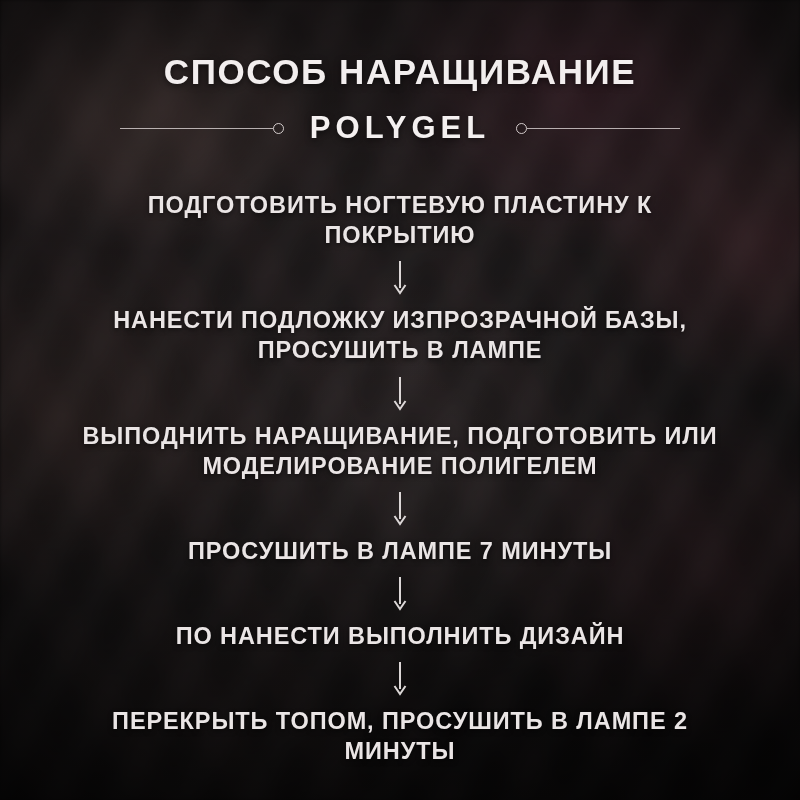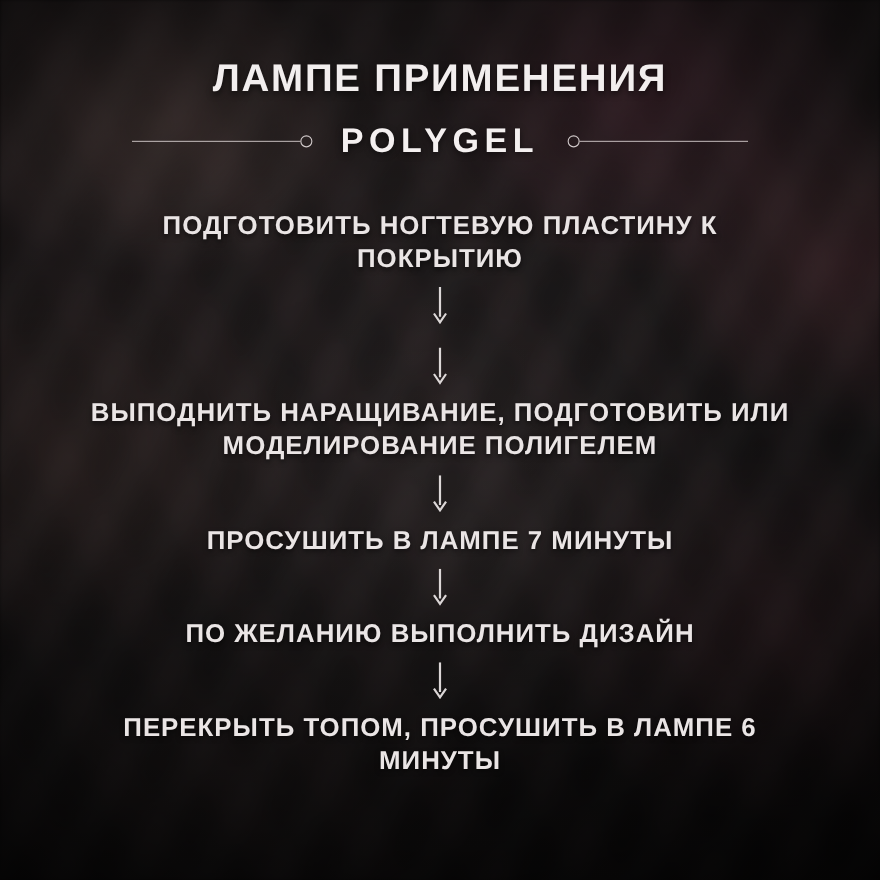--- a/index.html
+++ b/index.html
@@ -136,40 +136,41 @@
 </head>
 <body>
 
 <div class="poster">
   <div class="bg-layer"></div>
   <div class="bg-streaks"></div>
   <div class="bg-vignette"></div>
 
   <div class="content">
 
-    <div class="title">ЛАМПЕ ПРИМЕНЕНИЯ</div>
+    <div class="title">СПОСОБ НАРАЩИВАНИЕ</div>
 
     <div class="brand-row">
       <div class="rule"></div>
       <div class="dot"></div>
       <div class="brand">POLYGEL</div>
       <div class="dot"></div>
       <div class="rule"></div>
     </div>
 
     <div class="steps">
 
       <div class="step">ПОДГОТОВИТЬ НОГТЕВУЮ ПЛАСТИНУ К ПОКРЫТИЮ</div>
       <span class="arrow">
         <svg width="16" height="34" viewBox="0 0 16 34">
             <line x1="8" y1="0" x2="8" y2="27" stroke="#e6e1e1" stroke-width="2"></line>
             <polyline points="2.5,24 8,32 13.5,24" fill="none" stroke="#e6e1e1" stroke-width="2"></polyline>
           </svg>
       </span>
 
+      <div class="step">НАНЕСТИ ПОДЛОЖКУ ИЗПРОЗРАЧНОЙ БАЗЫ, ПРОСУШИТЬ В ЛАМПЕ</div>
       <span class="arrow">
         <svg width="16" height="34" viewBox="0 0 16 34">
             <line x1="8" y1="0" x2="8" y2="27" stroke="#e6e1e1" stroke-width="2"></line>
             <polyline points="2.5,24 8,32 13.5,24" fill="none" stroke="#e6e1e1" stroke-width="2"></polyline>
           </svg>
       </span>
 
       <div class="step">ВЫПОДНИТЬ НАРАЩИВАНИЕ, ПОДГОТОВИТЬ ИЛИ МОДЕЛИРОВАНИЕ ПОЛИГЕЛЕМ</div>
       <span class="arrow">
         <svg width="16" height="34" viewBox="0 0 16 34">
@@ -179,25 +180,25 @@
       </span>
 
       <div class="step">ПРОСУШИТЬ В ЛАМПЕ 7 МИНУТЫ</div>
       <span class="arrow">
         <svg width="16" height="34" viewBox="0 0 16 34">
             <line x1="8" y1="0" x2="8" y2="27" stroke="#e6e1e1" stroke-width="2"></line>
             <polyline points="2.5,24 8,32 13.5,24" fill="none" stroke="#e6e1e1" stroke-width="2"></polyline>
           </svg>
       </span>
 
-      <div class="step">ПО ЖЕЛАНИЮ ВЫПОЛНИТЬ ДИЗАЙН</div>
-      <span class="arrow">
-        <svg width="16" height="34" viewBox="0 0 16 34">
-            <line x1="8" y1="0" x2="8" y2="27" stroke="#e6e1e1" stroke-width="2"></line>
-            <polyline points="2.5,24 8,32 13.5,24" fill="none" stroke="#e6e1e1" stroke-width="2"></polyline>
-          </svg>
-      </span>
-
-      <div class="step">ПЕРЕКРЫТЬ ТОПОМ, ПРОСУШИТЬ В ЛАМПЕ 6 МИНУТЫ</div>
+      <div class="step">ПО НАНЕСТИ ВЫПОЛНИТЬ ДИЗАЙН</div>
+      <span class="arrow">
+        <svg width="16" height="34" viewBox="0 0 16 34">
+            <line x1="8" y1="0" x2="8" y2="27" stroke="#e6e1e1" stroke-width="2"></line>
+            <polyline points="2.5,24 8,32 13.5,24" fill="none" stroke="#e6e1e1" stroke-width="2"></polyline>
+          </svg>
+      </span>
+
+      <div class="step">ПЕРЕКРЫТЬ ТОПОМ, ПРОСУШИТЬ В ЛАМПЕ 2 МИНУТЫ</div>
 
     </div>
   </div>
 </div>
 
 </body></html>

